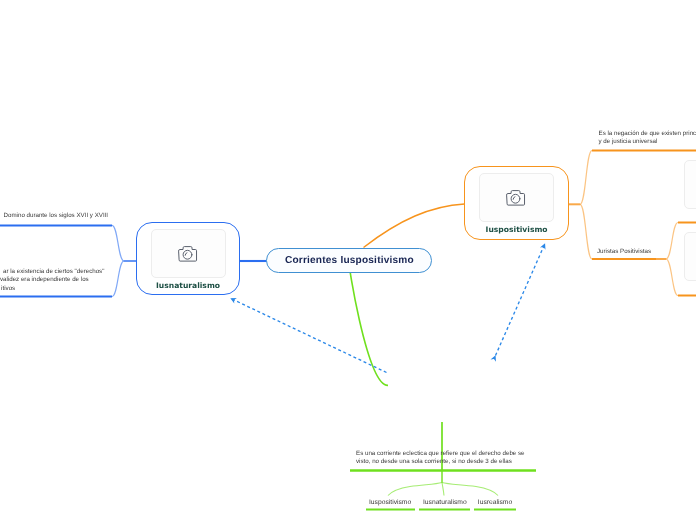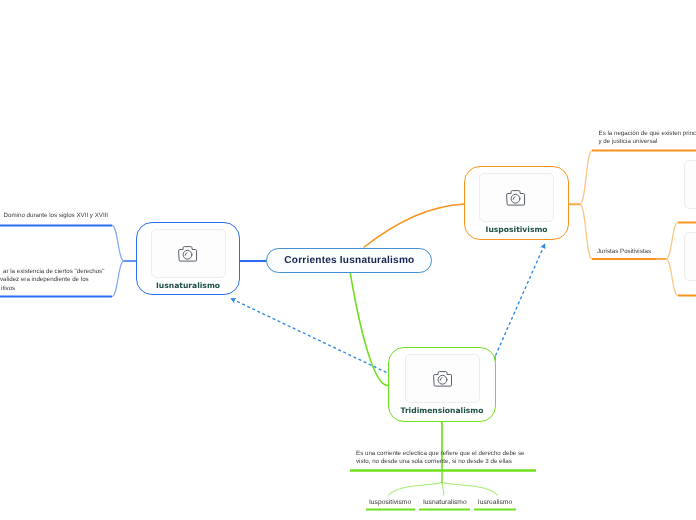--- a/index.html
+++ b/index.html
@@ -78,21 +78,21 @@
       <path d="M0.6,0.5 L6.4,3.5 L0.6,6.5 L2.3,3.5 Z" fill="#2b88e8"></path>
     </marker>
   </defs>
   <g fill="none" stroke="#2b88e8" stroke-width="1.35" stroke-dasharray="3 2.6" stroke-linecap="butt">
     <path d="M386.5,372.5 L230.5,298.3" marker-end="url(#arrow)"></path>
     <path d="M495.5,355.5 L545,243.5" marker-end="url(#arrow)" marker-start="url(#arrow)"></path>
   </g>
 </svg>
 
 <div class="center" style="left:266.4px;top:247.8px;width:166px;height:25.2px;">
-  <span>Corrientes Iusnaturalismo</span>
+  <span>Corrientes Iuspositivismo</span>
 </div>
 
 <div class="imgnode" style="left:136px;top:222px;width:104px;height:73px;border:1.9px solid #2b6ef0;">
   <div class="ph" style="left:13.5px;top:5.5px;width:75px;height:49.5px;">
     <svg class="cam" width="19.2" height="17" viewBox="0 0 38.4 34">
       <g fill="none" stroke="#585e6b" stroke-width="2" stroke-linejoin="round" stroke-linecap="round">
         <path d="M1.2,11.4 a2.4,2.4 0 0 1 2.4,-2.4 h6.5 l0.2,-3.5 a2.4,2.4 0 0 1 2.4,-2.3 h12.9 a2.4,2.4 0 0 1 2.4,2.3 l0.2,3.5 h6.5 a2.4,2.4 0 0 1 2.4,2.4 v18.9 a1.9,1.9 0 0 1 -1.9,1.9 h-31.1 a1.9,1.9 0 0 1 -1.9,-1.9 z"></path>
         <circle cx="19" cy="19.5" r="8.8"></circle>
         <path d="M14.3,20.5 a5.3,5.3 0 0 1 3.6,-5"></path>
       </g>
@@ -107,32 +107,20 @@
       <g fill="none" stroke="#585e6b" stroke-width="2" stroke-linejoin="round" stroke-linecap="round">
         <path d="M1.2,11.4 a2.4,2.4 0 0 1 2.4,-2.4 h6.5 l0.2,-3.5 a2.4,2.4 0 0 1 2.4,-2.3 h12.9 a2.4,2.4 0 0 1 2.4,2.3 l0.2,3.5 h6.5 a2.4,2.4 0 0 1 2.4,2.4 v18.9 a1.9,1.9 0 0 1 -1.9,1.9 h-31.1 a1.9,1.9 0 0 1 -1.9,-1.9 z"></path>
         <circle cx="19" cy="19.5" r="8.8"></circle>
         <path d="M14.3,20.5 a5.3,5.3 0 0 1 3.6,-5"></path>
       </g>
     </svg>
   </div>
   <div class="nlbl" style="top:57.5px;">Iuspositivismo</div>
 </div>
 
-<div class="imgnode" style="left:388px;top:347.4px;width:108px;height:74.4px;border:1.8px solid #6fe01e;">
-  <div class="ph" style="left:16px;top:5.5px;width:74.5px;height:49.5px;">
-    <svg class="cam" width="19.2" height="17" viewBox="0 0 38.4 34">
-      <g fill="none" stroke="#585e6b" stroke-width="2" stroke-linejoin="round" stroke-linecap="round">
-        <path d="M1.2,11.4 a2.4,2.4 0 0 1 2.4,-2.4 h6.5 l0.2,-3.5 a2.4,2.4 0 0 1 2.4,-2.3 h12.9 a2.4,2.4 0 0 1 2.4,2.3 l0.2,3.5 h6.5 a2.4,2.4 0 0 1 2.4,2.4 v18.9 a1.9,1.9 0 0 1 -1.9,1.9 h-31.1 a1.9,1.9 0 0 1 -1.9,-1.9 z"></path>
-        <circle cx="19" cy="19.5" r="8.8"></circle>
-        <path d="M14.3,20.5 a5.3,5.3 0 0 1 3.6,-5"></path>
-      </g>
-    </svg>
-  </div>
-  <div class="nlbl" style="top:57.5px;">Tridimensionalismo</div>
-</div>
 
 <div class="leaf" style="left:3.5px;top:212px;width:110px;">
   <div class="ltxt">Domino durante los siglos XVII y XVIII</div>
 </div>
 
 <div class="leaf" style="left:0px;top:268px;width:112px;">
   <div class="ltxt r" style="position:absolute;top:0px;right:7.6px;white-space:nowrap;">ar la existencia de ciertos "derechos"</div>
   <div class="ltxt r" style="position:absolute;top:8.4px;right:23.3px;white-space:nowrap;">validez era independiente de los</div>
   <div class="ltxt r" style="position:absolute;top:16.8px;right:96.8px;white-space:nowrap;">itivos</div>
 </div>

